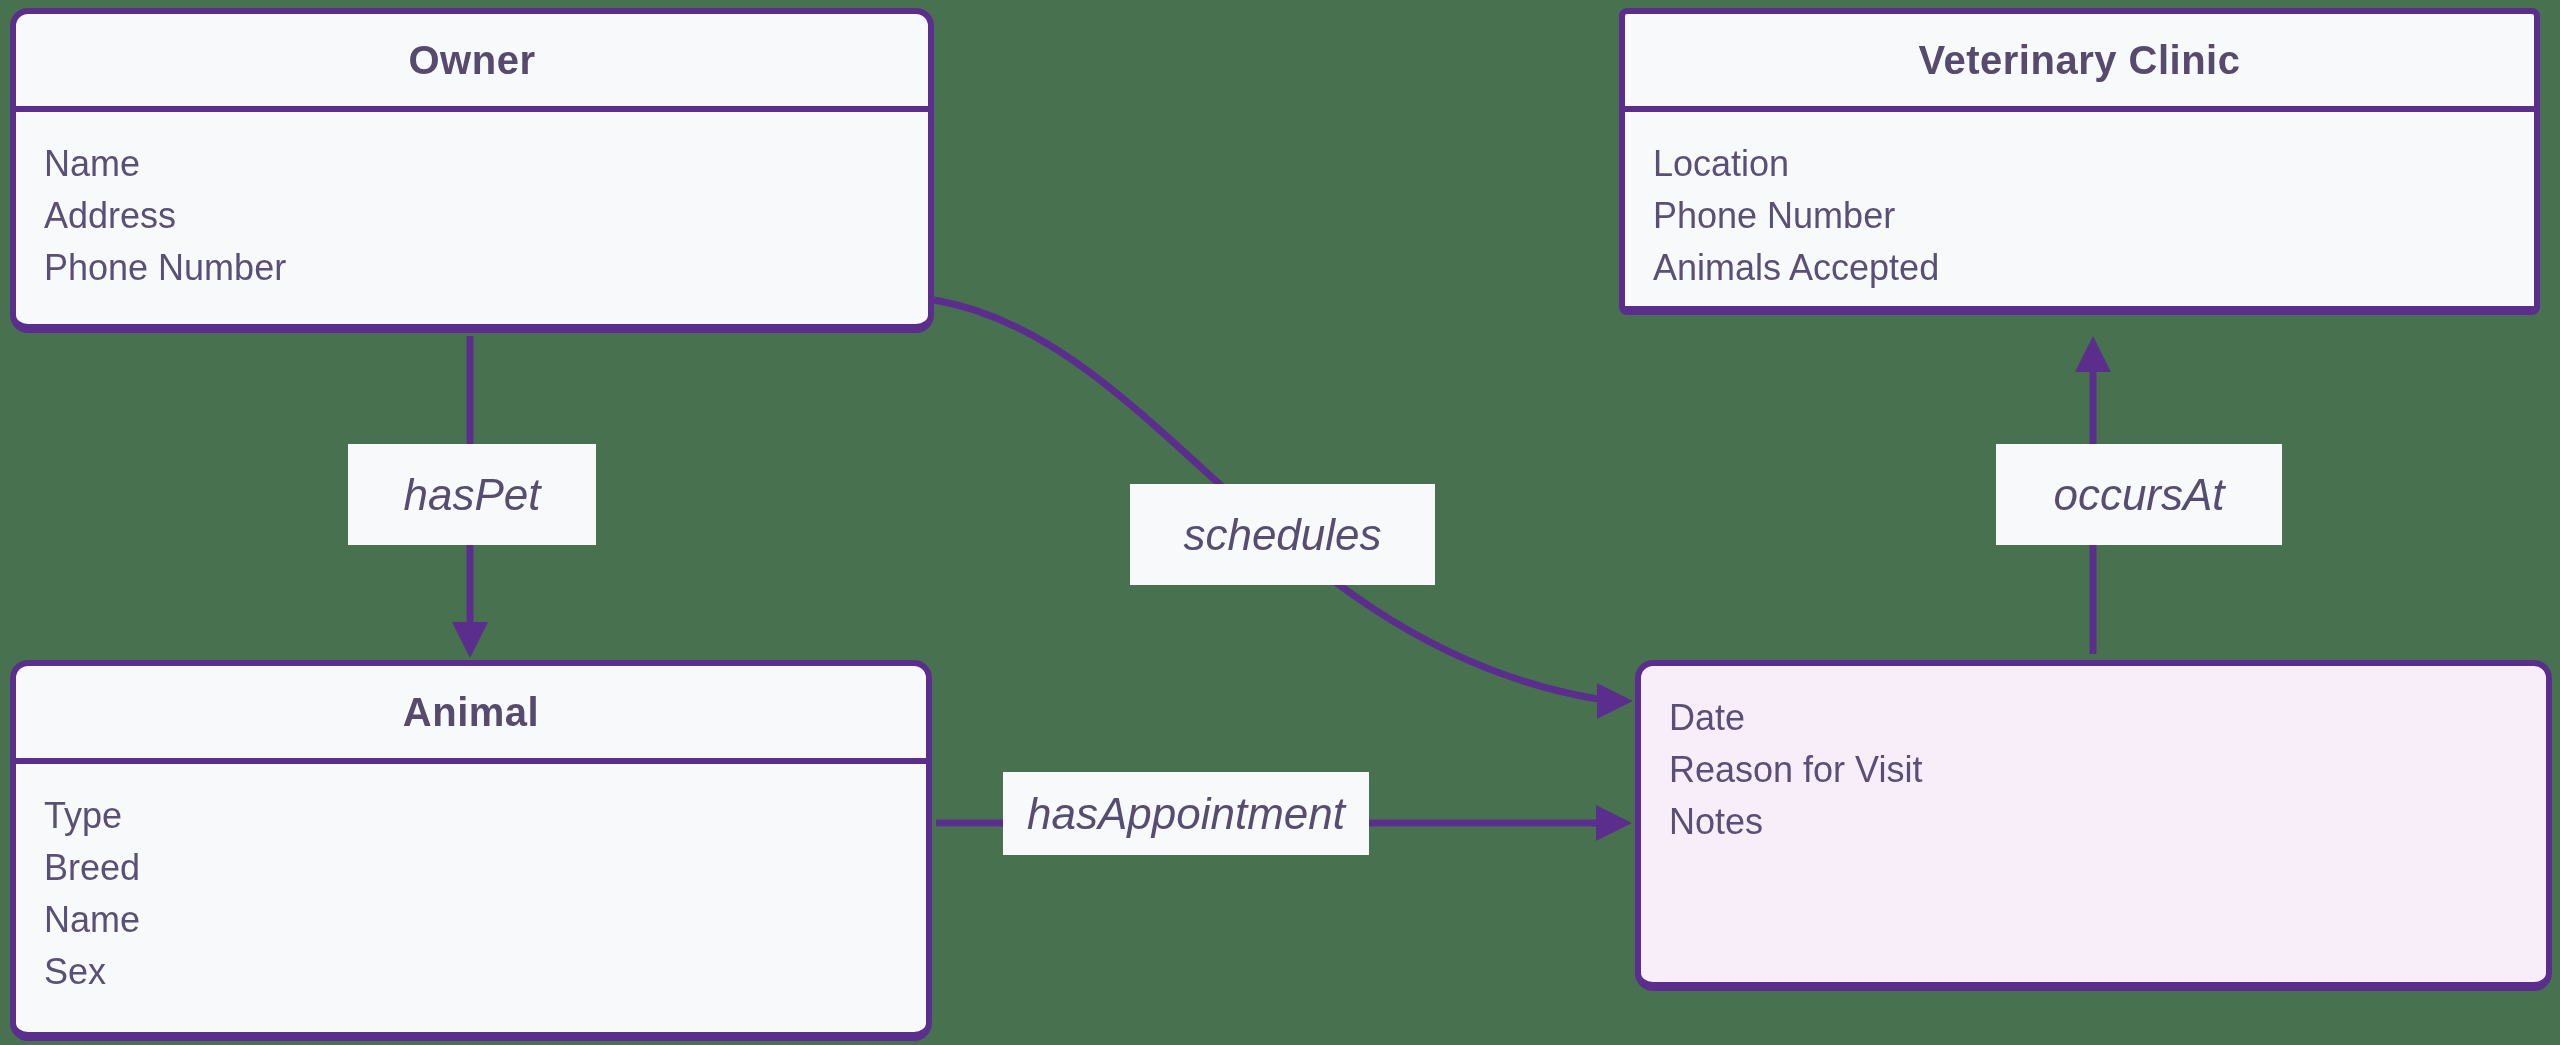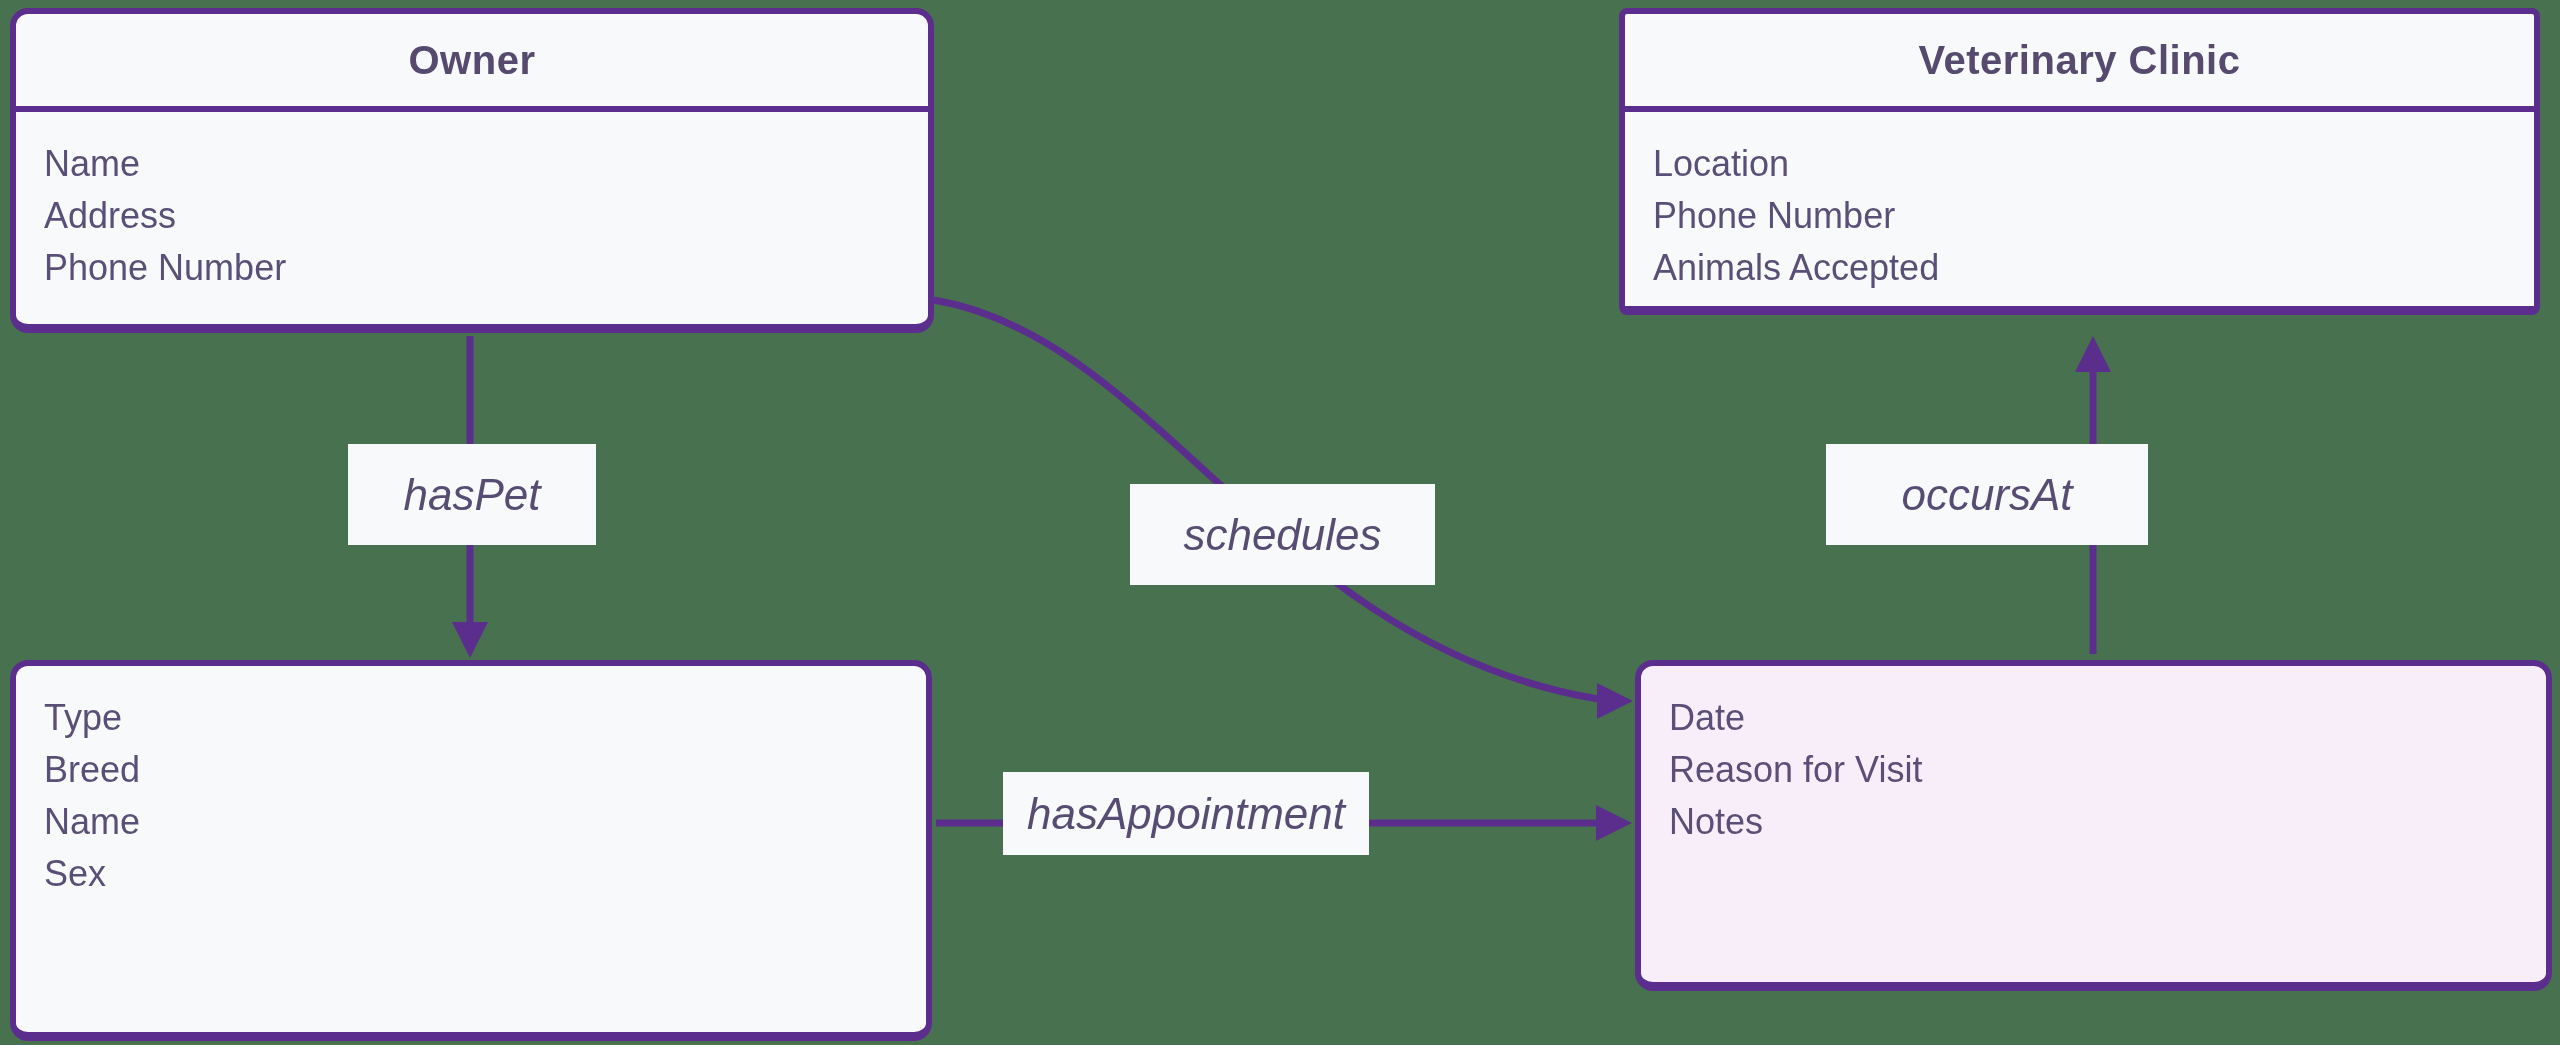--- a/index.html
+++ b/index.html
@@ -100,37 +100,38 @@
   <div class="entity" style="left:1619px; top:8px; width:921px; height:307px;border-radius:8px;">
     <div class="entity-title">Veterinary Clinic</div>
     <div class="entity-body">
       <div class="attr">Location</div>
       <div class="attr">Phone Number</div>
       <div class="attr">Animals Accepted</div>
     </div>
   </div>
 
   <div class="entity" style="left:10px; top:660px; width:922px; height:381px;">
+    <div class="entity-title">Animal</div>
     <div class="entity-body">
       <div class="attr">Type</div>
       <div class="attr">Breed</div>
       <div class="attr">Name</div>
       <div class="attr">Sex</div>
     </div>
   </div>
 
   <div class="entity highlight" style="left:1635px; top:660px; width:917px; height:331px;">
     <div class="entity-body">
       <div class="attr">Date</div>
       <div class="attr">Reason for Visit</div>
       <div class="attr">Notes</div>
     </div>
   </div>
 
   <div class="rel-label" style="left:348px; top:444px; width:248px; height:101px;">hasPet</div>
 
   <div class="rel-label" style="left:1130px; top:444px; width:305px; height:101px;margin-top:40px;">schedules</div>
 
-  <div class="rel-label" style="left:1826px; top:444px; width:322px; height:101px;">occursAt</div>
+  <div class="rel-label" style="left:1996px; top:444px; width:286px; height:101px;">occursAt</div>
 
   <div class="rel-label" style="left:1003px; top:772px; width:366px; height:83px;">hasAppointment</div>
 
 </div>
 
 </body></html>

